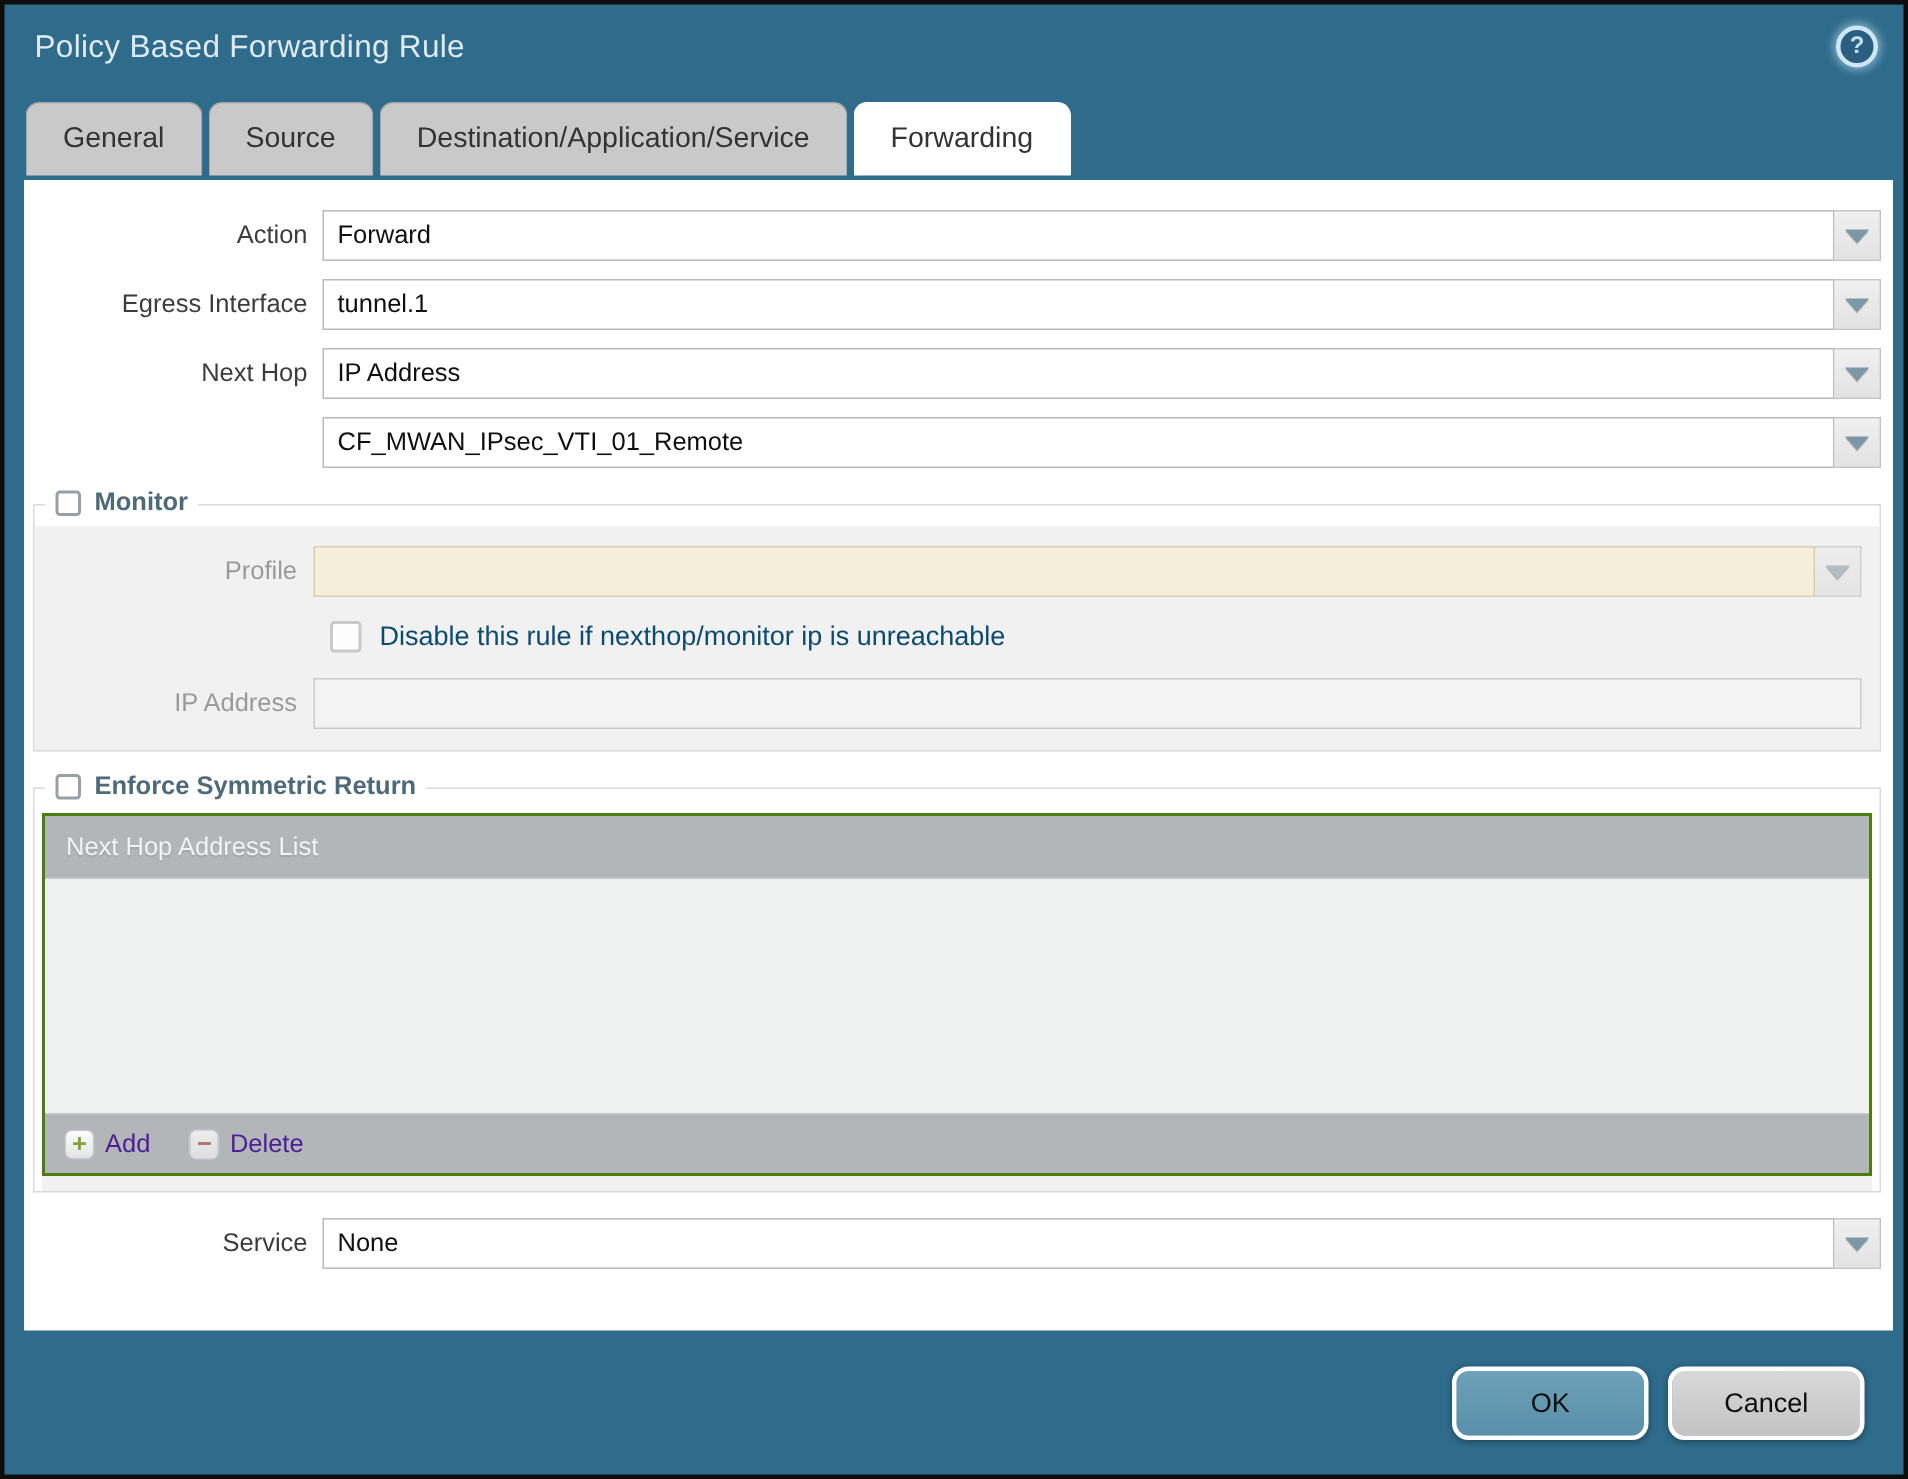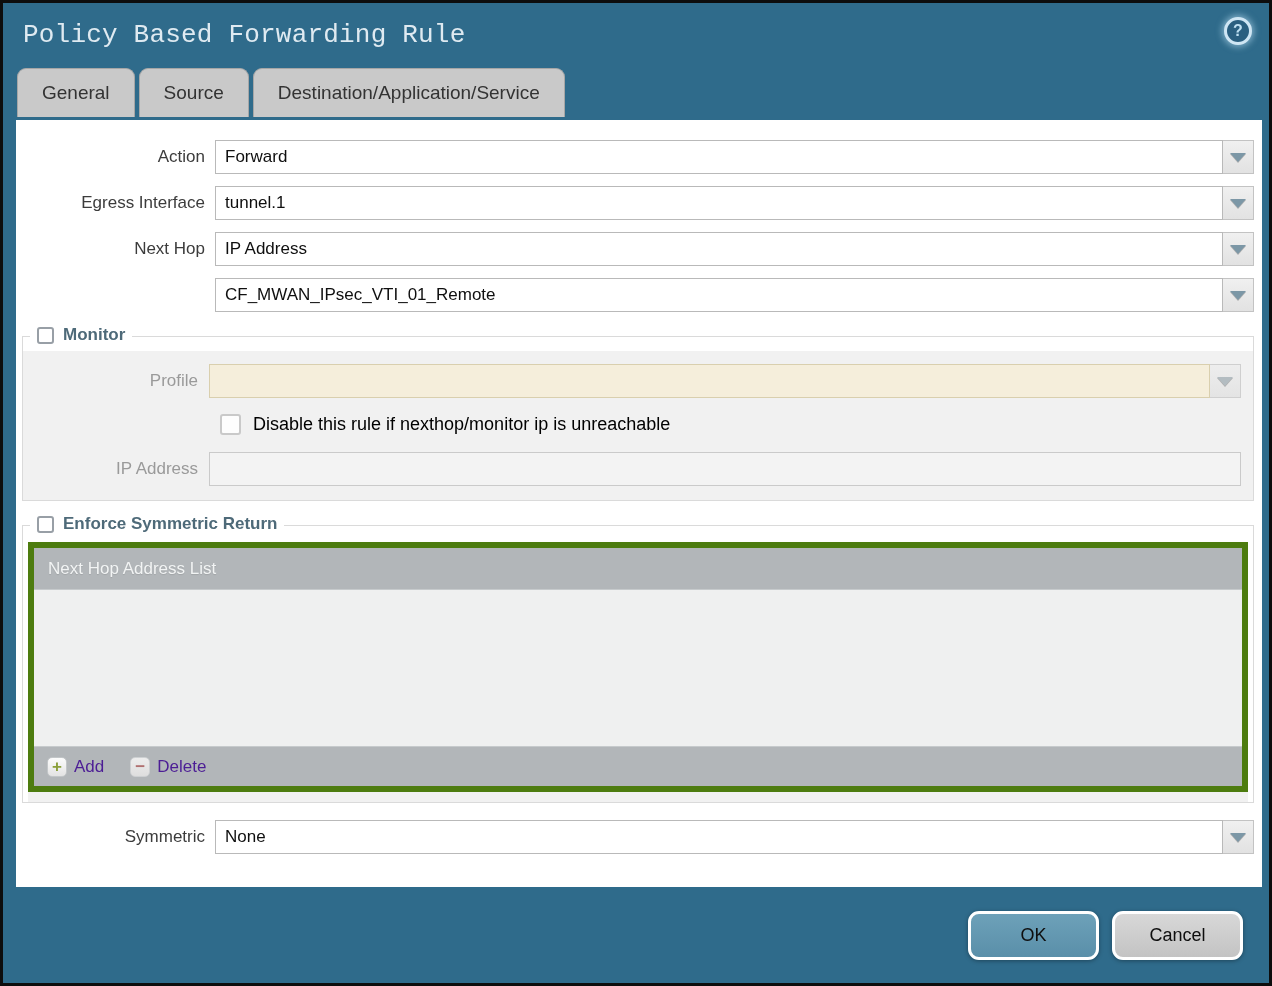--- a/index.html
+++ b/index.html
@@ -7,21 +7,21 @@
   body {
     font-family:"Liberation Sans", sans-serif;
     background:#2f6b8b;
     border:3px solid #0d0d0d;
     position:relative;
     overflow:hidden;
   }
 
   
   .titlebar { height:65px; padding:17px 0 0 20px; }
-  .title { color:#dfeaf1; font-size:26px; letter-spacing:.2px;font-family:Liberation Mono, monospace; }
+  .title { color:#dfeaf1; font-size:21px; letter-spacing:.2px; }
   .help-btn {
     position:absolute; top:14px; right:17px;
     width:28px; height:28px; border-radius:50%;
     background:#2a5f80;
     border:3px solid #cfe6f4;
     box-shadow:0 0 6px 2px rgba(190,225,245,.55);
     color:#bfe0f2; font-size:16px; font-weight:bold;
     display:flex; align-items:center; justify-content:center;
     cursor:pointer;
   }
@@ -102,24 +102,24 @@
   .frow2 .lbl { width:186px; text-align:right; padding-right:11px; font-size:17px; color:#9a9a9a; flex:none; }
   .textbox.dis-cream { background:#f5eedb; border-color:#d9cfae; }
   .textbox.dis-gray  { background:#f3f3f3; border-color:#cacaca; }
   .ddbtn.disabled { background:linear-gradient(#ededed,#e4e4e4); border-color:#cfcfcf; cursor:default; }
 
   .cbrow { display:flex; align-items:center; gap:12px; margin:2px 0 14px 197px; height:28px; }
   .cbrow .cb2 {
     width:21px; height:21px; background:#fdfdfd;
     border:2px solid #c9c9c9; border-radius:3px; cursor:pointer; flex:none;
   }
-  .cbrow .cbtext { font-size:18px; color:#000000; }
-
-  
-  .nh-table { margin:16px 5px 0 5px; border:6px solid #4d7c0f; }
+  .cbrow .cbtext { font-size:18px; color:#0c4a6e; }
+
+  
+  .nh-table { margin:16px 5px 0 5px; border:2px solid #4d7c0f; }
   .nh-header {
     background:#b2b6b9; height:42px;
     display:flex; align-items:center; padding-left:14px;
     color:#f2f4f4; font-size:17px;
     border-bottom:1px solid #c6cacc;
     text-shadow:0 1px 1px rgba(0,0,0,.1);
   }
   .nh-body { height:156px; background:#eff0f0; }
   .nh-footer {
     background:#b2b6b9; height:40px;
@@ -167,20 +167,23 @@
 
 <div class="tabs">
   <div class="tab">
     <span>General</span>
   </div>
   <div class="tab">
     <span>Source</span>
   </div>
   <div class="tab">
     <span>Destination/Application/Service</span>
+  </div>
+  <div class="tab active">
+    <span>Forwarding</span>
   </div>
 </div>
 
 <div class="panel">
 
   <div class="frow">
     <div class="lbl">Action</div>
     <div class="inputwrap">
       <div class="textbox">Forward</div>
       <div class="ddbtn">
@@ -270,21 +273,21 @@
         <div class="tbl-btn del">
           <span class="ic">−</span>
           <span class="t">Delete</span>
         </div>
       </div>
     </div>
     <div class="table-after"></div>
   </div>
 
   <div class="frow schedule-row">
-    <div class="lbl">Symmetric</div>
+    <div class="lbl">Service</div>
     <div class="inputwrap">
       <div class="textbox">None</div>
       <div class="ddbtn">
         <span class="tri"></span>
       </div>
     </div>
   </div>
 
 </div>
 

